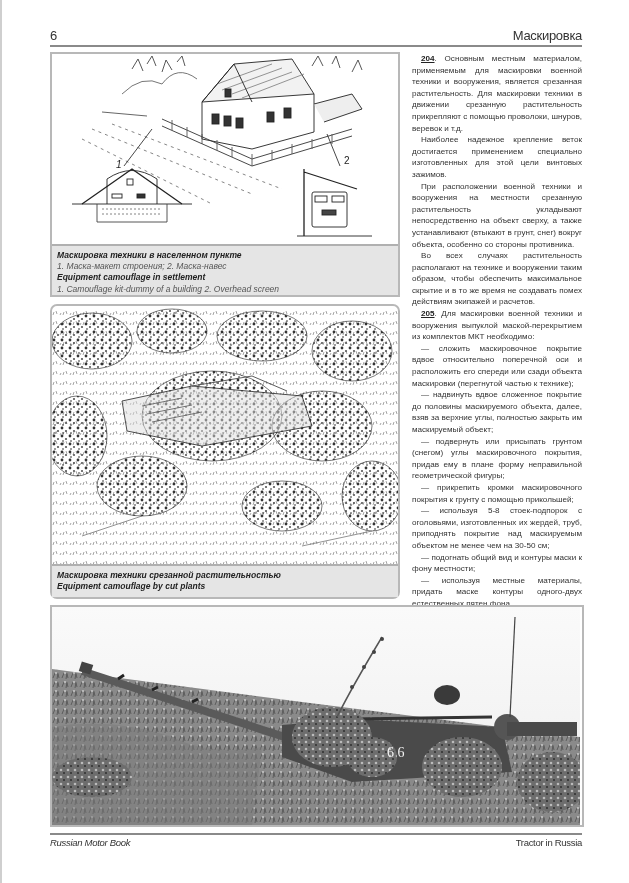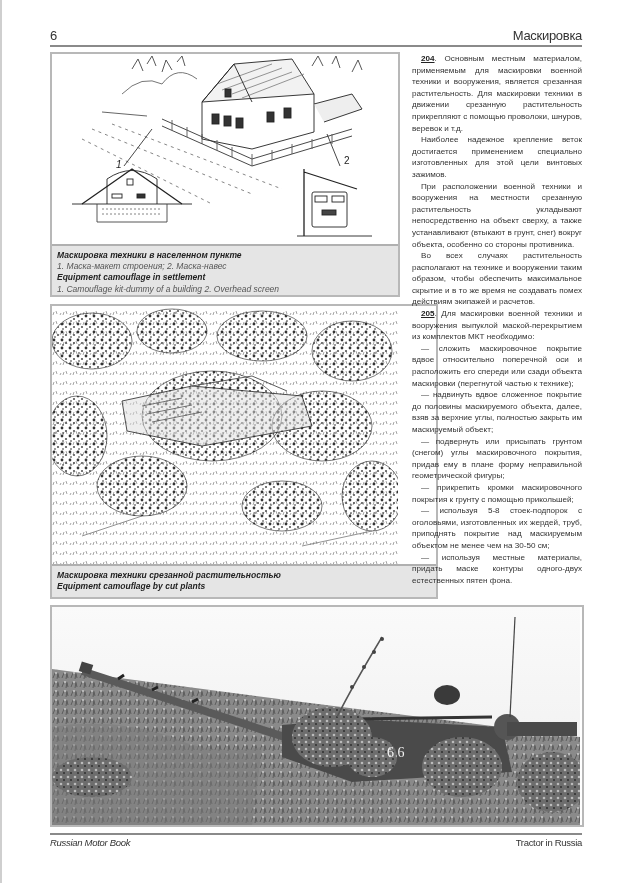--- a/index.html
+++ b/index.html
@@ -8,21 +8,21 @@
     font-family: "Liberation Sans", sans-serif; color: #222;
   }
   .left-edge { position: absolute; left: 0; top: 0; width: 2px; height: 883px; background: #cfcfcf; }
   .header { position: absolute; left: 50px; top: 28px; width: 532px; height: 18px; }
   .page-num { position: absolute; left: 0; top: 0; font-size: 13px; color: #333; }
   .section-title { position: absolute; right: 0; top: 0; font-size: 13px; color: #333; letter-spacing: -0.3px; text-align: right; }
   .header-rule { position: absolute; left: 50px; top: 45px; width: 532px; height: 2px; background: #8a8a8a; }
 
   .figure { position: absolute; border: 2px solid #b8b8b8; background: #fff; box-sizing: border-box; }
   .fig1 { left: 50px; top: 52px; width: 350px; height: 245px; }
-  .fig2 { left: 50px; top: 304px; width: 388px; height: 295px; }
+  .fig2 { left: 50px; top: 304px; width: 350px; height: 295px; border-radius: 7px; }
   .fig3 { left: 50px; top: 605px; width: 534px; height: 222px; }
 
   .caption {
     position: absolute; left: 0; right: 0; bottom: 0; background: #e5e5e5; border-top: 2px solid #b0b0b0;
     padding: 4px 5px 3px 5px; font-style: italic; font-size: 8.5px; line-height: 11.2px; color: #222;
   }
   .caption .bold { font-weight: bold; }
   .caption .lighter { color: #555; }
   .fig1 .caption { height: 51px; box-sizing: border-box; }
   .fig2 .caption { height: 33px; box-sizing: border-box; }
@@ -154,20 +154,21 @@
     <p><span class="num">204</span><span>. Основным местным материалом, применяемым для маскировки военной техники и вооружения, является срезанная растительность. Для маскировки техники в движении срезанную растительность прикрепляют с помощью проволоки, шнуров, веревок и т.д.</span></p>
     <p><span>Наиболее надежное крепление веток достигается применением специально изготовленных для этой цели винтовых зажимов.</span></p>
     <p><span>При расположении военной техники и вооружения на местности срезанную растительность укладывают непосредственно на объект сверху, а также устанавливают (втыкают в грунт, снег) вокруг объекта, особенно со стороны противника.</span></p>
     <p><span>Во всех случаях растительность располагают на технике и вооружении таким образом, чтобы обеспечить максимальное скрытие и в то же время не создавать помех действиям экипажей и расчетов.</span></p>
     <p><span class="num">205</span><span>. Для маскировки военной техники и вооружения выпуклой маской-перекрытием из комплектов МКТ необходимо:</span></p>
     <p><span>— сложить маскировочное покрытие вдвое относительно поперечной оси и расположить его спереди или сзади объекта маскировки (перегнутой частью к технике);</span></p>
     <p><span>— надвинуть вдвое сложенное покрытие до половины маскируемого объекта, далее, взяв за верхние углы, полностью закрыть им маскируемый объект;</span></p>
     <p><span>— подвернуть или присыпать грунтом (снегом) углы маскировочного покрытия, придав ему в плане форму неправильной геометрической фигуры;</span></p>
     <p><span>— прикрепить кромки маскировочного покрытия к грунту с помощью прикольшей;</span></p>
     <p><span>— используя 5-8 стоек-подпорок с оголовьями, изготовленных их жердей, труб, приподнять покрытие над маскируемым объектом не менее чем на 30-50 см;</span></p>
+    <p><span>— подогнать общий вид и контуры маски к фону местности;</span></p>
     <p><span>— используя местные материалы, придать маске контуры одного-двух естественных пятен фона.</span></p>
   </div>
 
 <div class="figure fig3">
   <svg class="art" viewBox="0 0 528 218" preserveAspectRatio="none" width="528" height="218">
     <defs>
       <linearGradient id="sky" x1="0" y1="0" x2="0" y2="1">
         <stop offset="0" stop-color="#fafafa"></stop>
         <stop offset="1" stop-color="#eeeeee"></stop>
       </linearGradient>

